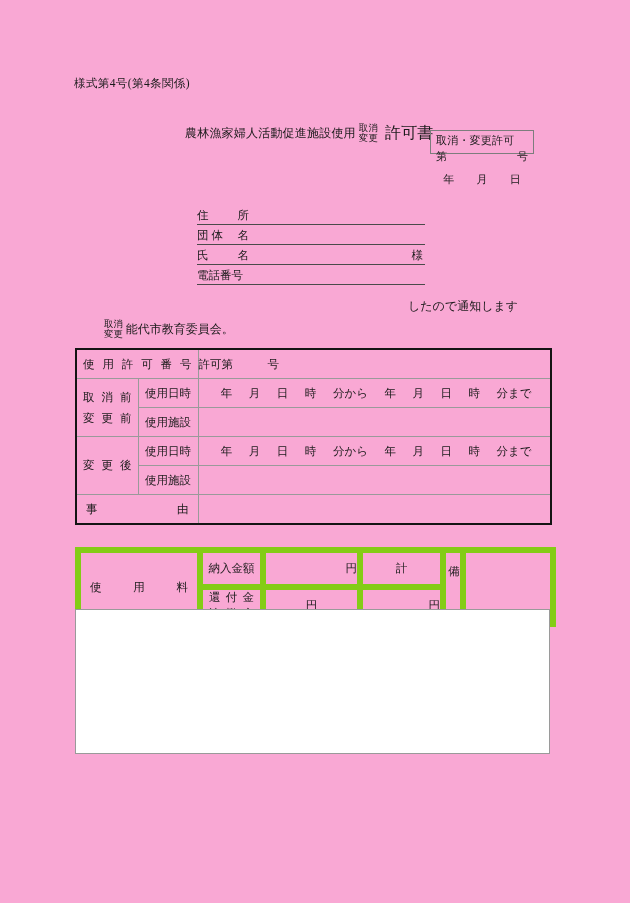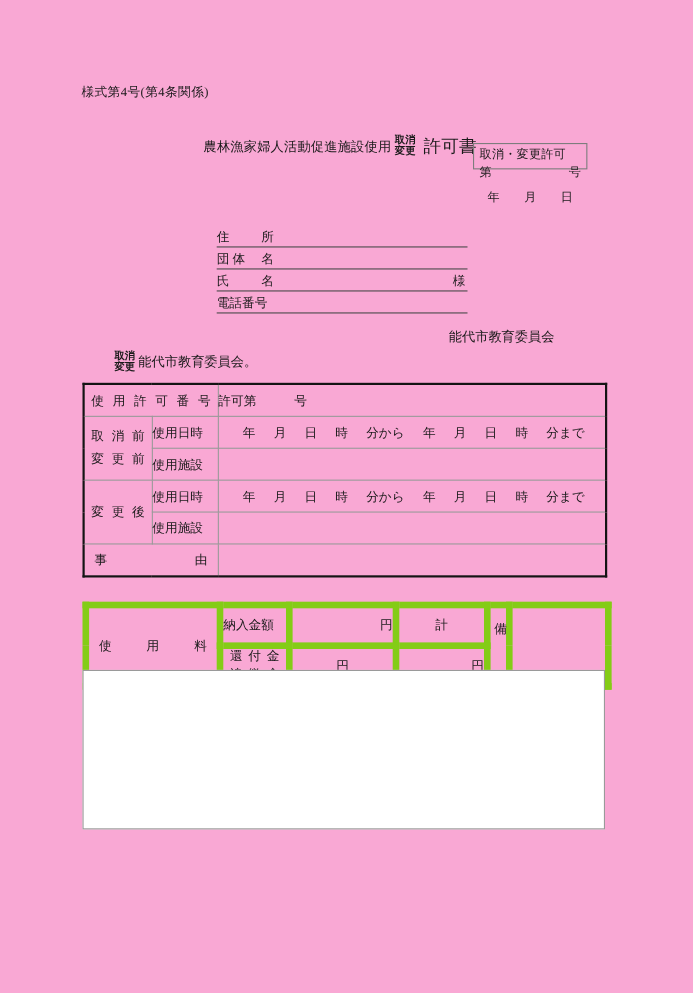--- a/index.html
+++ b/index.html
@@ -46,21 +46,21 @@
   .stack {
     display: inline-flex;
     flex-direction: column;
     justify-content: center;
     line-height: 1.02;
     font-size: 9.4px;
     margin: 0 3px;
     position: relative;
     top: 0px;
   }
-  .stack span { display: block; white-space: nowrap; font-weight: bold; }
+  .stack span { display: block; white-space: nowrap; }
   .doc-title .t-tail { font-size: 16px; margin-left: 4px; }
 
   
   .permit-box {
     position: absolute;
     left: 430px;
     top: 130px;
     width: 104px;
     height: 24px;
     border: 1px solid #7d7d7d;
@@ -166,21 +166,21 @@
     display: flex;
     justify-content: space-between;
     padding: 0 9px;
     letter-spacing: 0;
   }
   .spread-tight {
     display: flex;
     justify-content: space-between;
     padding: 0 6px;
   }
-  .center { text-align: left; }
+  .center { text-align: center; }
   .cellpad { padding: 0 7px; }
 
   .dt-row {
     display: flex;
     justify-content: space-around;
     align-items: center;
     padding: 0 10px 0 14px;
   }
   .dt-row span { white-space: nowrap; }
 
@@ -292,21 +292,21 @@
         <span>氏</span>
         <span>名</span>
       </span>
       <span class="field-suffix">様</span>
     </div>
     <div class="field-row">
       <span class="field-label">電話番号</span>
     </div>
   </div>
 
-  <div class="issuer">能代市教育委員会</div>
+  <div class="issuer">したので通知します</div>
 
   <div class="body-line">
     <span class="stack">
       <span>取消</span>
       <span>変更</span>
     </span>
     <span>能代市教育委員会。</span>
   </div>
 
   <table class="main-table">

